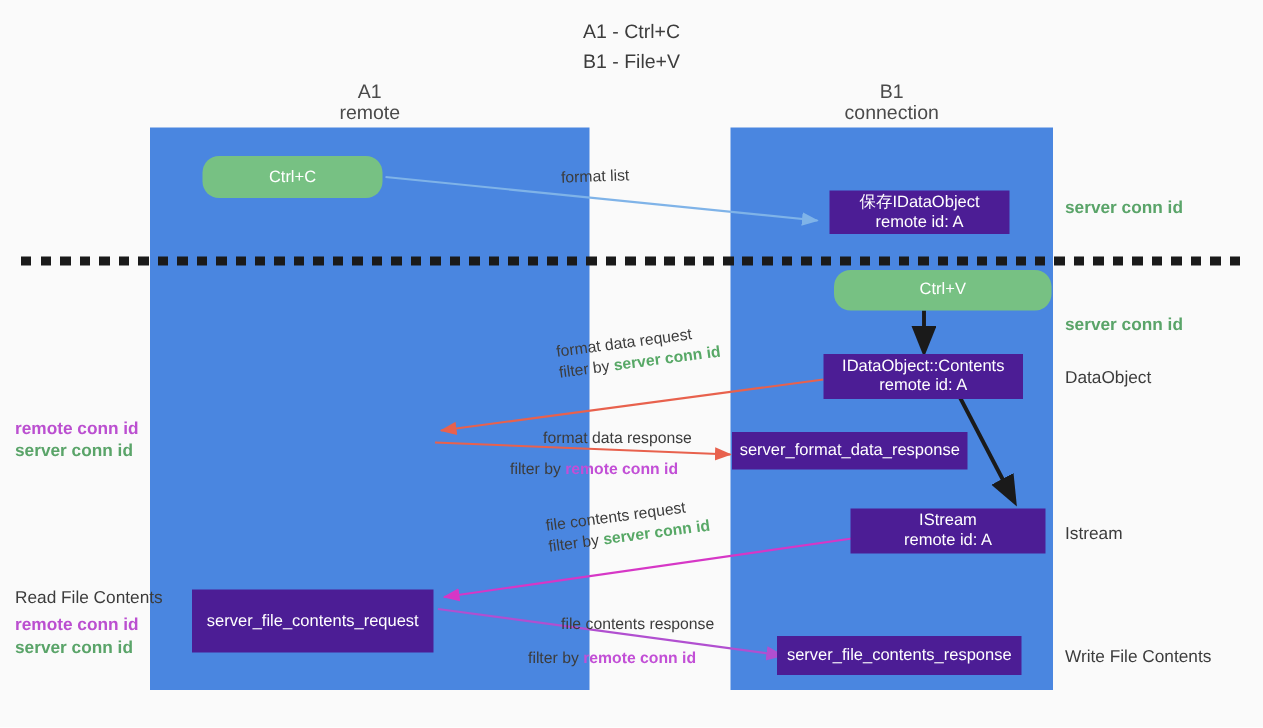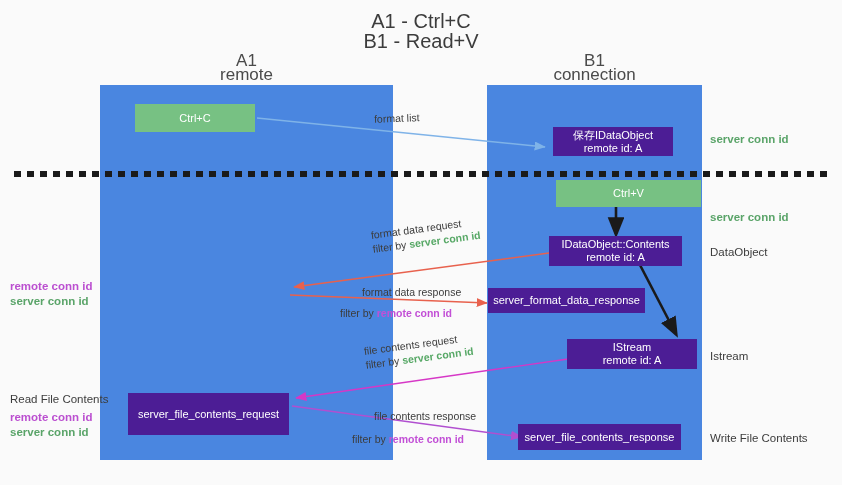--- a/index.html
+++ b/index.html
@@ -21,49 +21,49 @@
     position: absolute;
     background: #4a86e0;
   }
   #col-a1 { left: 100px; top: 85px; width: 293px; height: 375px; }
   #col-b1 { left: 487px; top: 85px; width: 215px; height: 375px; }
 
   .col-header {
     position: absolute;
     text-align: center;
     color: #4a4a4a;
-    font-size: 17px;
+    font-size: 13px;
     line-height: 14px;
   }
   #hdr-a1 { left: 100px; top: 54px; width: 293px; }
   #hdr-b1 { left: 487px; top: 54px; width: 215px; }
 
   #title {
     position: absolute;
     left: 0; top: 11px; width: 842px;
     text-align: center;
     color: #3c3c3c;
-    font-size: 20px;
+    font-size: 13px;
     line-height: 20px;
   }
 
   .node {
     position: absolute;
     box-sizing: border-box;
     display: flex;
     flex-direction: column;
     align-items: center;
     justify-content: center;
     color: #ffffff;
     font-size: 11px;
     line-height: 13px;
     text-align: center;
     z-index: 6;
   }
-  .node.green { background: #77c183; }
+  .node.green { background: #77c183; border-radius: 11px; }
   .node.orange { background: #4c1d95; }
 
   .side-label {
     position: absolute;
     font-size: 11.5px;
     line-height: 14px;
     color: #3c3c3c;
     z-index: 7;
     white-space: nowrap;
   }
@@ -110,21 +110,21 @@
     pointer-events: none;
   }
 </style>
 </head>
 <body>
 
 <div id="canvas">
 
   <div id="title">
     <div>A1 - Ctrl+C</div>
-    <div>B1 - Read+V</div>
+    <div>B1 - File+V</div>
   </div>
 
   <div id="hdr-a1" class="col-header">
     <div>A1</div>
     <div>remote</div>
   </div>
   <div id="hdr-b1" class="col-header">
     <div>B1</div>
     <div>connection</div>
   </div>

